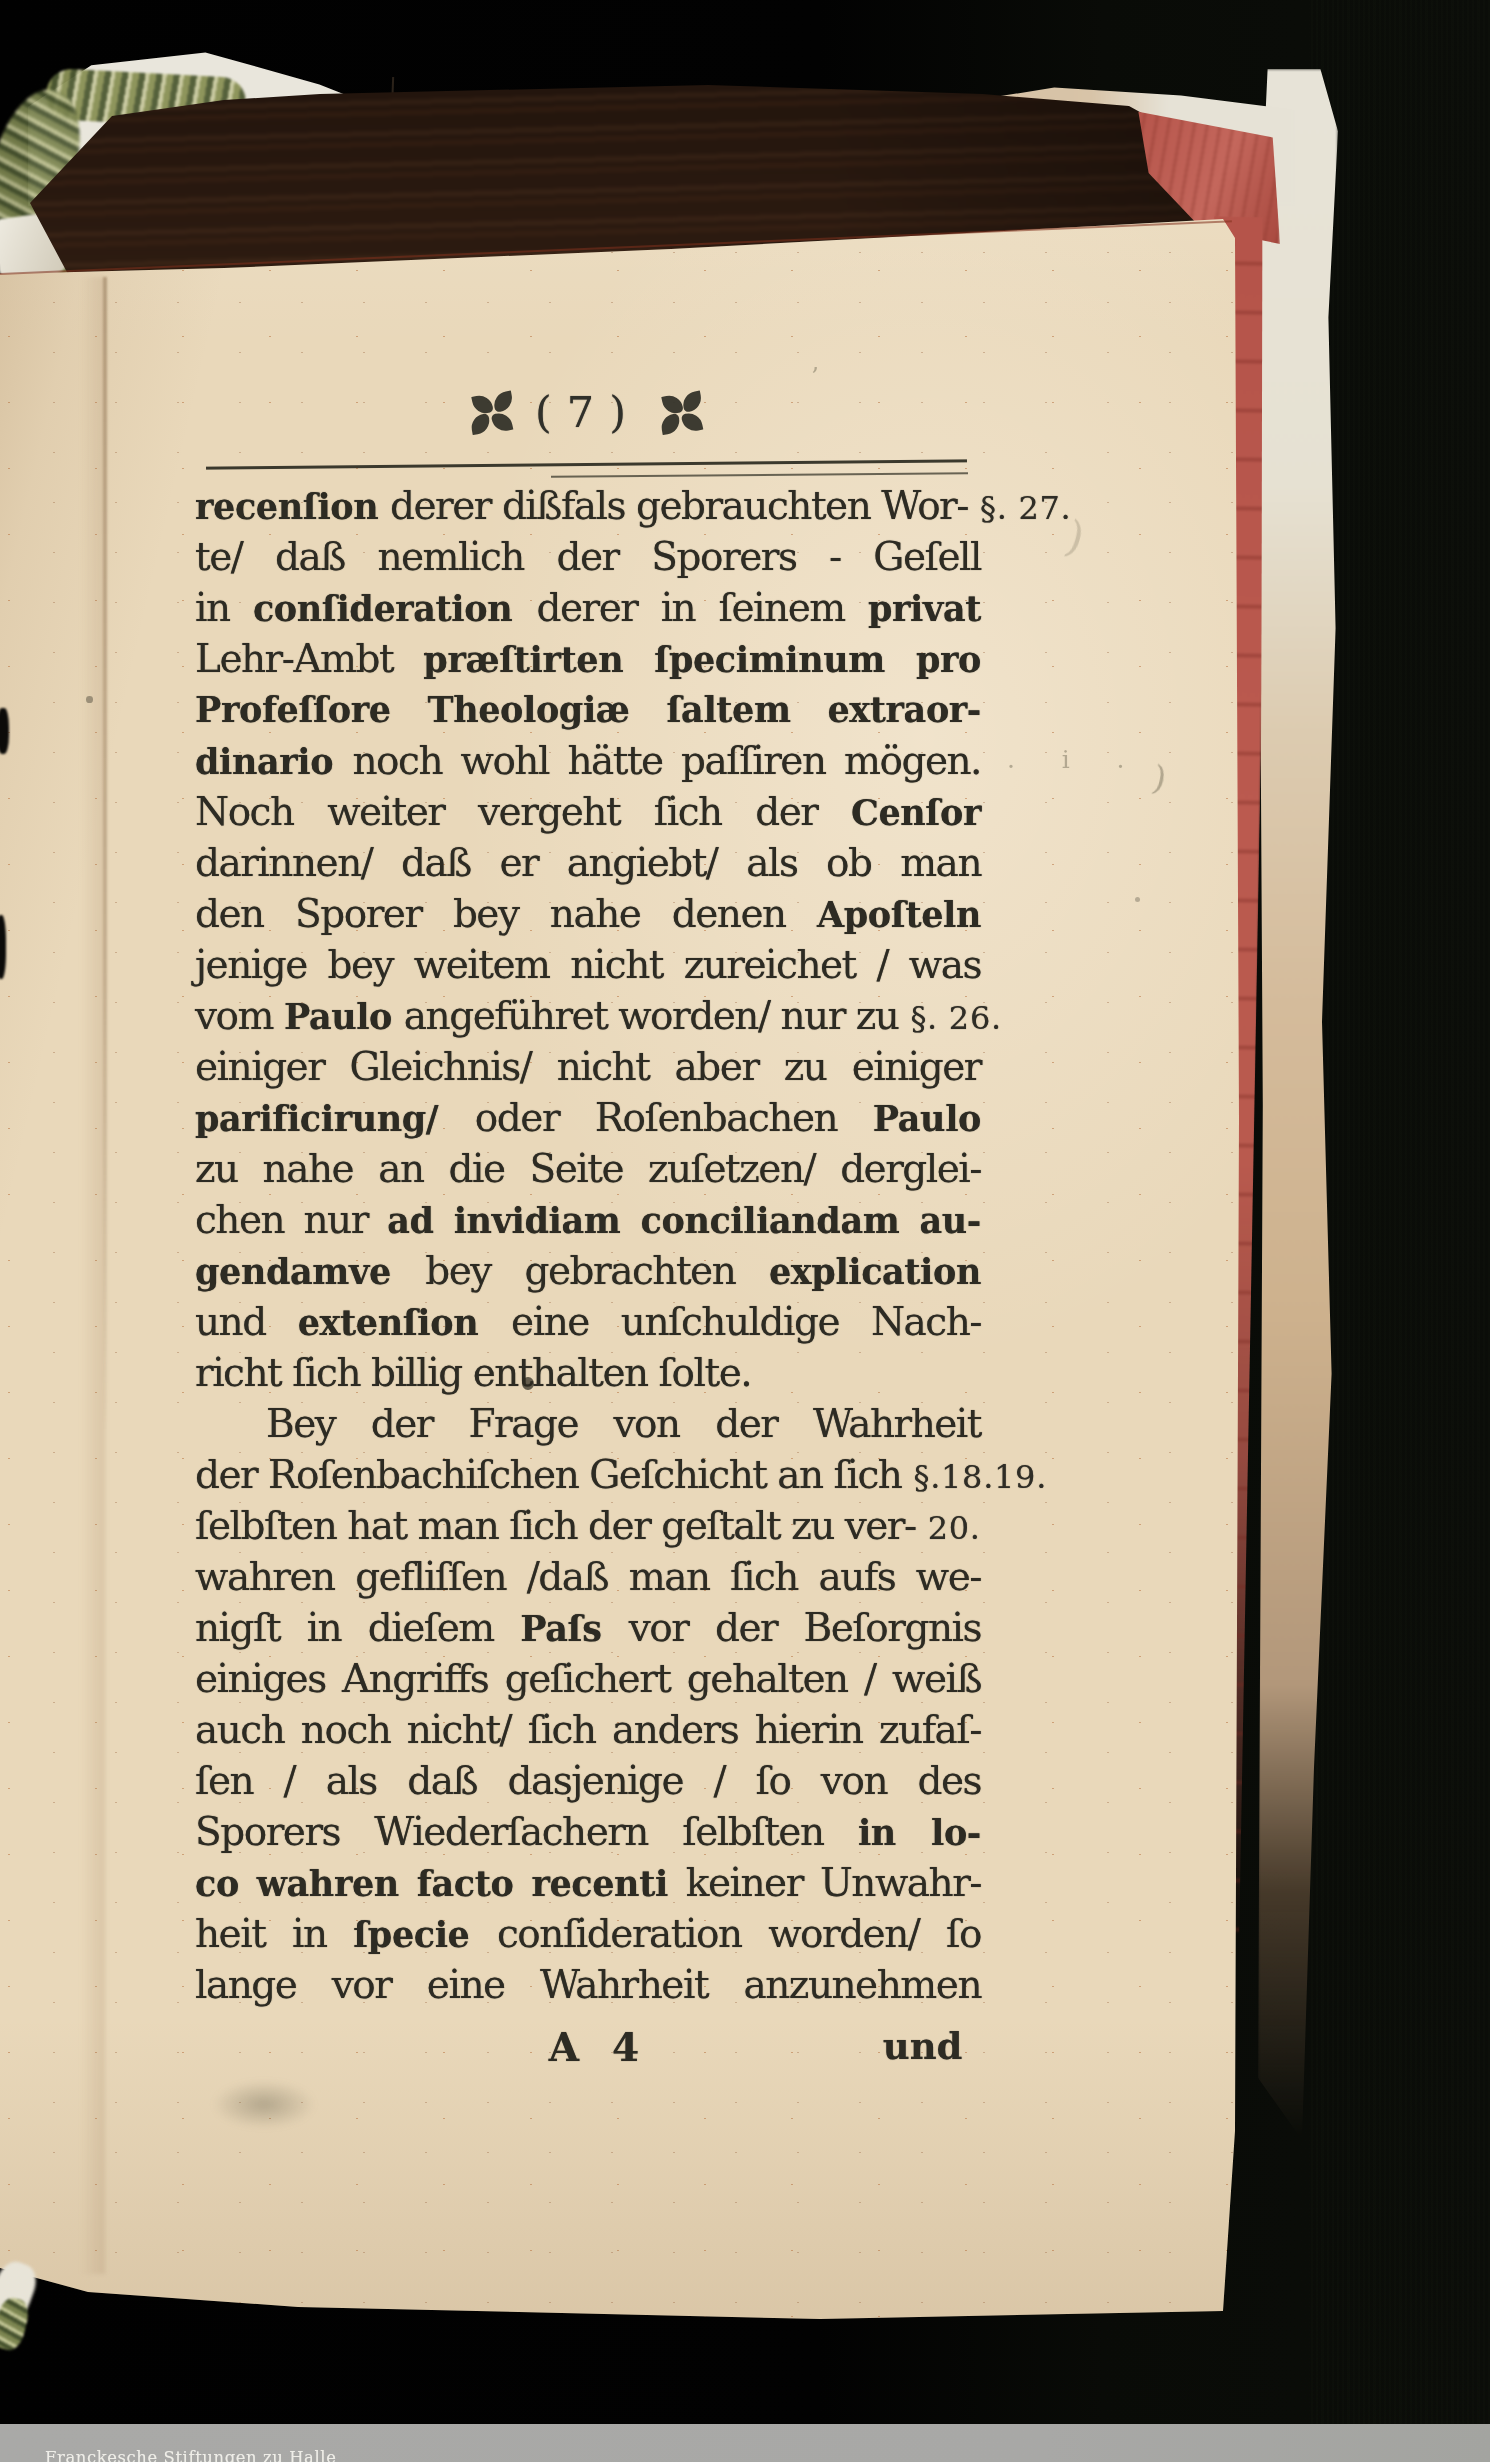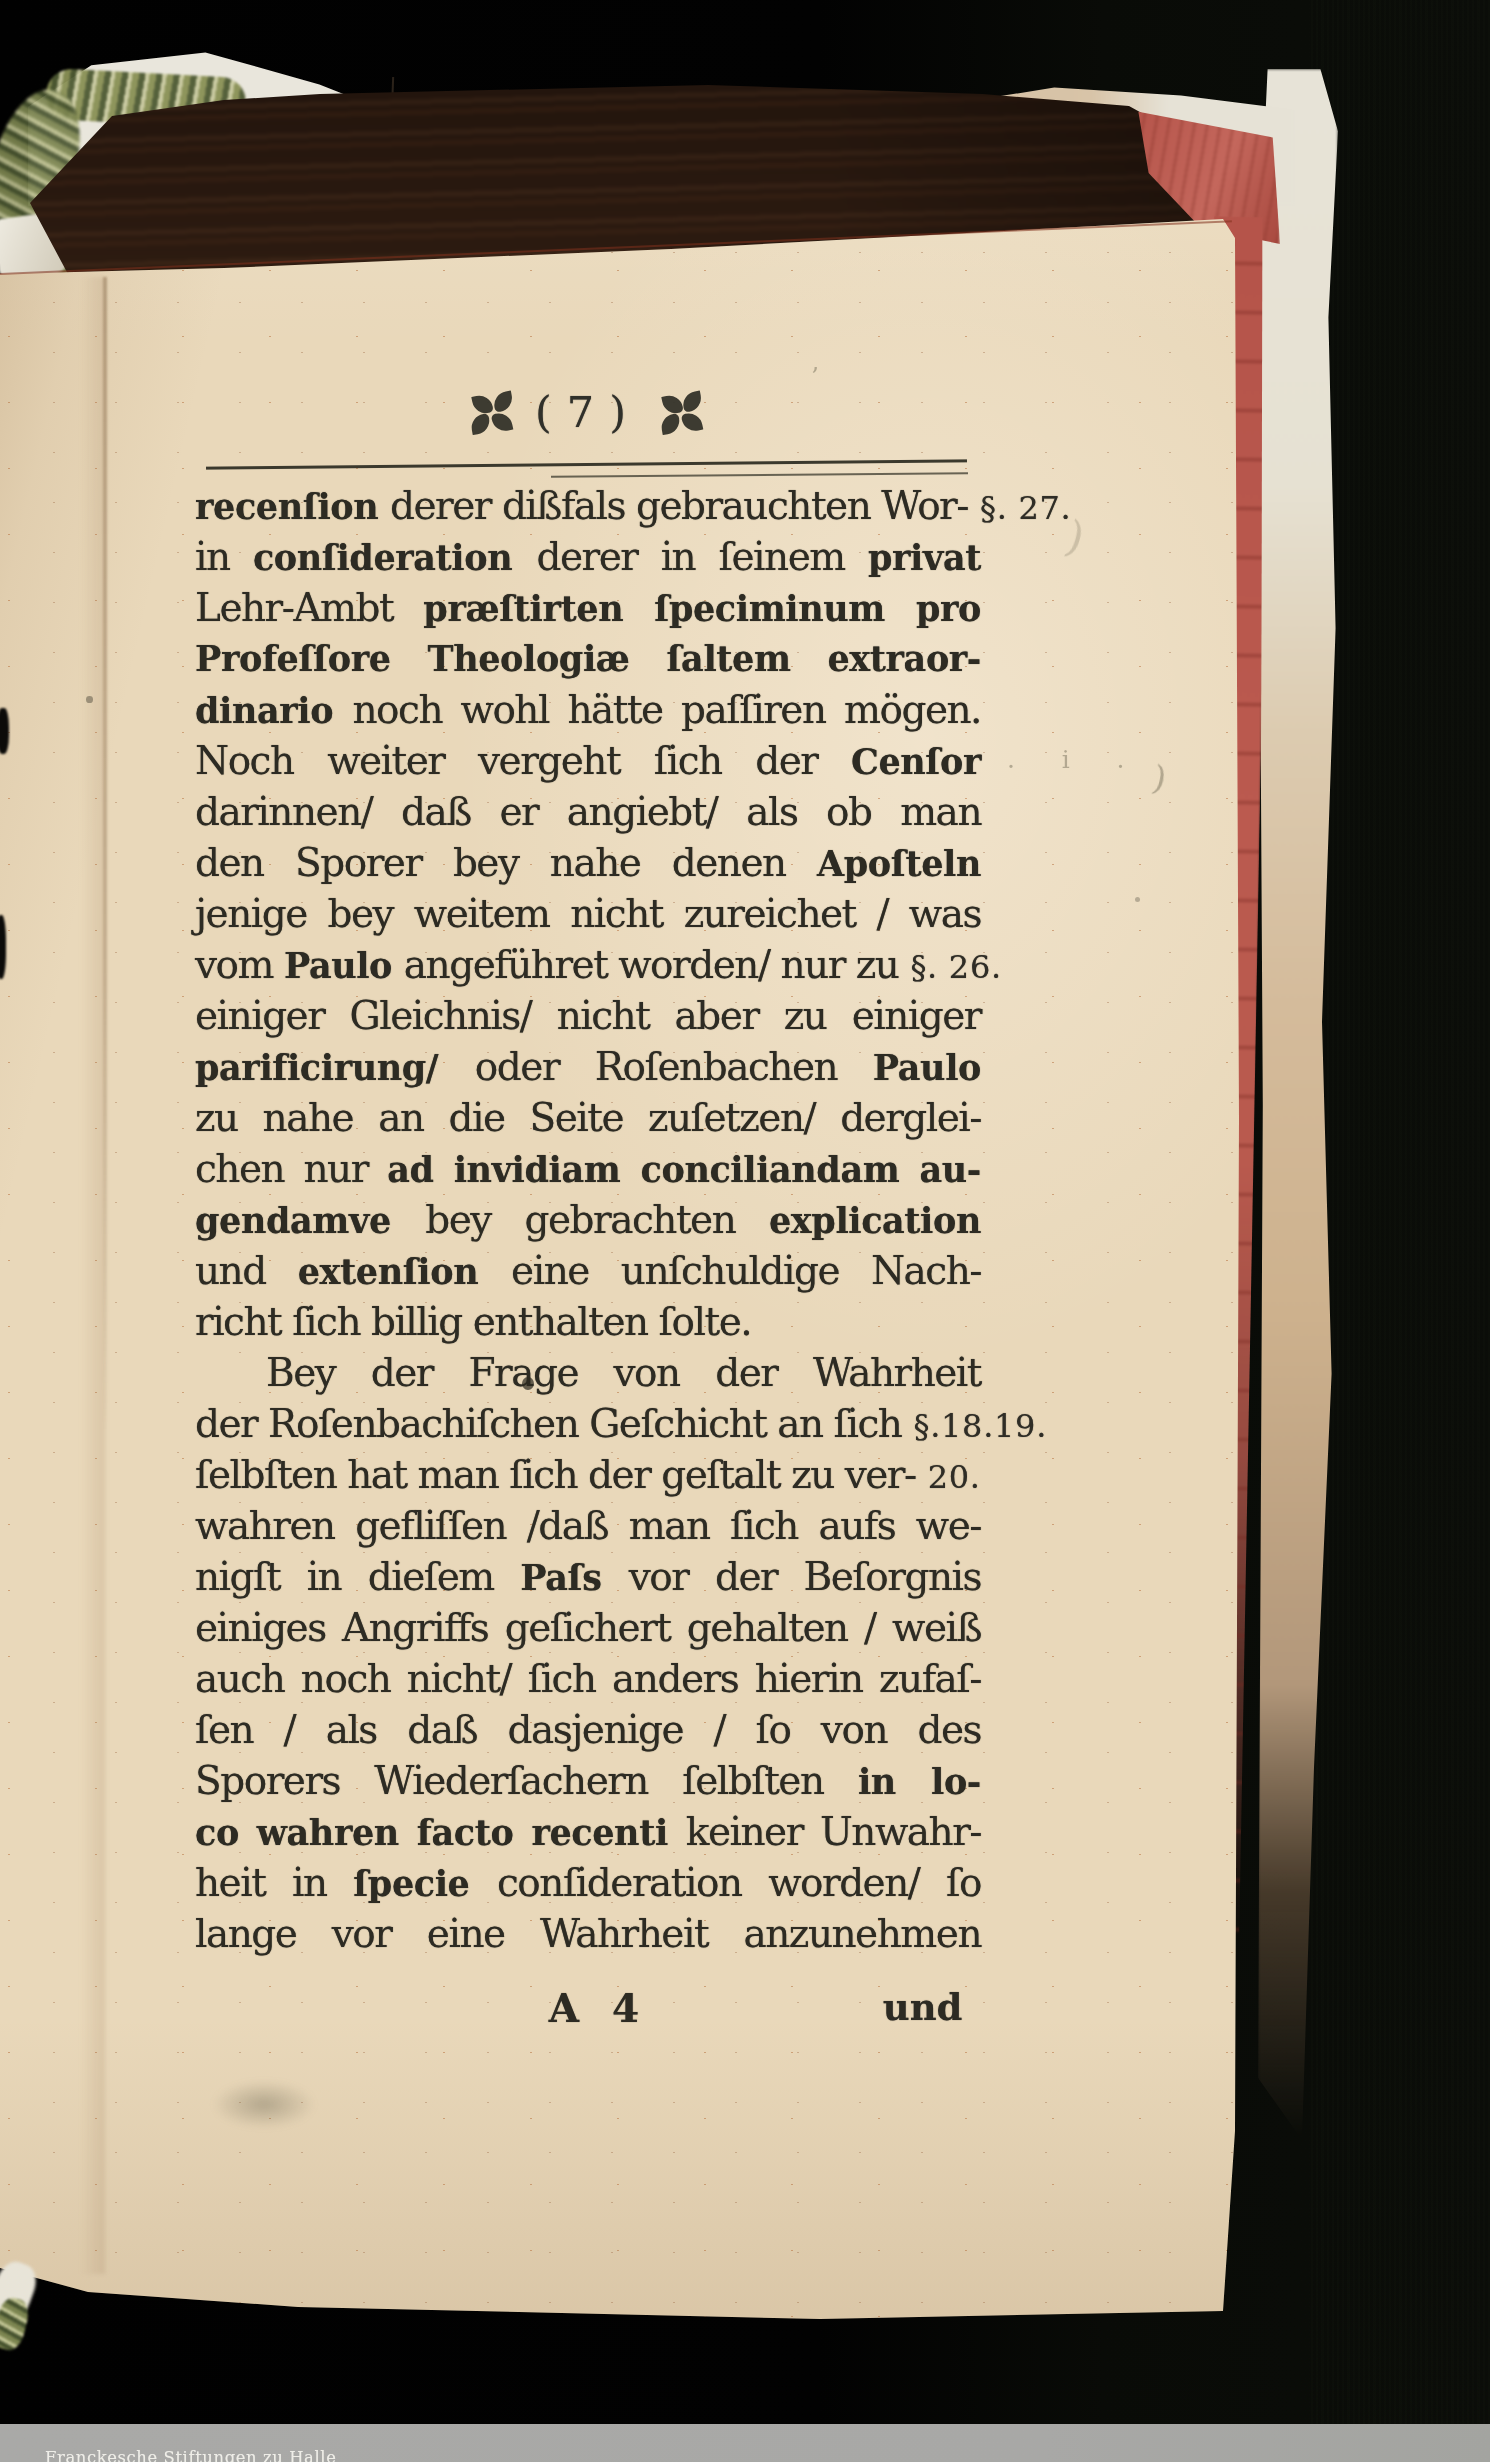--- a/index.html
+++ b/index.html
@@ -160,21 +160,21 @@
     text-shadow:0 0 1px rgba(45,43,35,.75);
     white-space:nowrap;
   }
   .line.j{white-space:normal; text-align:justify; text-align-last:justify; height:51px; overflow:visible;}
   .line .f{font-family:"DejaVu Serif",serif; font-weight:400; font-size:39px; letter-spacing:-1.5px;}
   .line .a{font-family:"DejaVu Serif",serif; font-weight:700; font-size:35px; letter-spacing:-0.4px;}
   .line .note{
     font-weight:400; font-size:32px; letter-spacing:0.7px; padding-left:12px;
     color:#2f2d26; white-space:nowrap;
   }
-  .sigline{position:relative; height:52px; margin-top:25px;}
+  .sigline{position:relative; height:52px; margin-top:13px;}
   .sig{
     position:absolute; left:45%; font-weight:700; font-size:39px;
     word-spacing:19.4px; color:#2d2b23; text-shadow:0 0 1px rgba(45,43,35,.7);
   }
   .catchword{
     position:absolute; left:87.5%; font-weight:700; font-size:37px;
     color:#2d2b23; text-shadow:0 0 1px rgba(45,43,35,.7);
   }
   
   .smudge-a4{
@@ -238,20 +238,21 @@
     <div class="crease"></div>
 
     <div class="header">
       <span class="fleuron"><i></i><i></i><i></i><i></i></span><span class="pagenum"><span>(</span><span>7</span><span>)</span></span><span class="fleuron"><i></i><i></i><i></i><i></i></span>
     </div>
     <div class="rule"></div>
     <div class="rule2"></div>
 
     <div class="textblock" id="textblock">
         <div class="line"><span class="a">recenſion </span><span class="f">derer dißfals gebrauchten Wor-</span><span class="note">§. 27.</span></div>
+        <div class="line j"><span class="f">te/ daß nemlich der Sporers - Geſell</span></div>
         <div class="line j"><span class="f">in </span><span class="a">conſideration </span><span class="f">derer in ſeinem </span><span class="a">privat</span></div>
         <div class="line j"><span class="f">Lehr-Ambt </span><span class="a">præſtirten ſpeciminum pro</span></div>
         <div class="line j"><span class="a">Profeſſore Theologiæ ſaltem extraor-</span></div>
         <div class="line j"><span class="a">dinario </span><span class="f">noch wohl hätte paſſiren mögen.</span></div>
         <div class="line j"><span class="f">Noch weiter vergeht ſich der </span><span class="a">Cenſor</span></div>
         <div class="line j"><span class="f">darinnen/ daß er angiebt/ als ob man</span></div>
         <div class="line j"><span class="f">den Sporer bey nahe denen </span><span class="a">Apoſteln</span></div>
         <div class="line j"><span class="f">jenige bey weitem nicht zureichet / was</span></div>
         <div class="line"><span class="f">vom </span><span class="a">Paulo </span><span class="f">angeführet worden/ nur zu</span><span class="note">§. 26.</span></div>
         <div class="line j"><span class="f">einiger Gleichnis/ nicht aber zu einiger</span></div>

